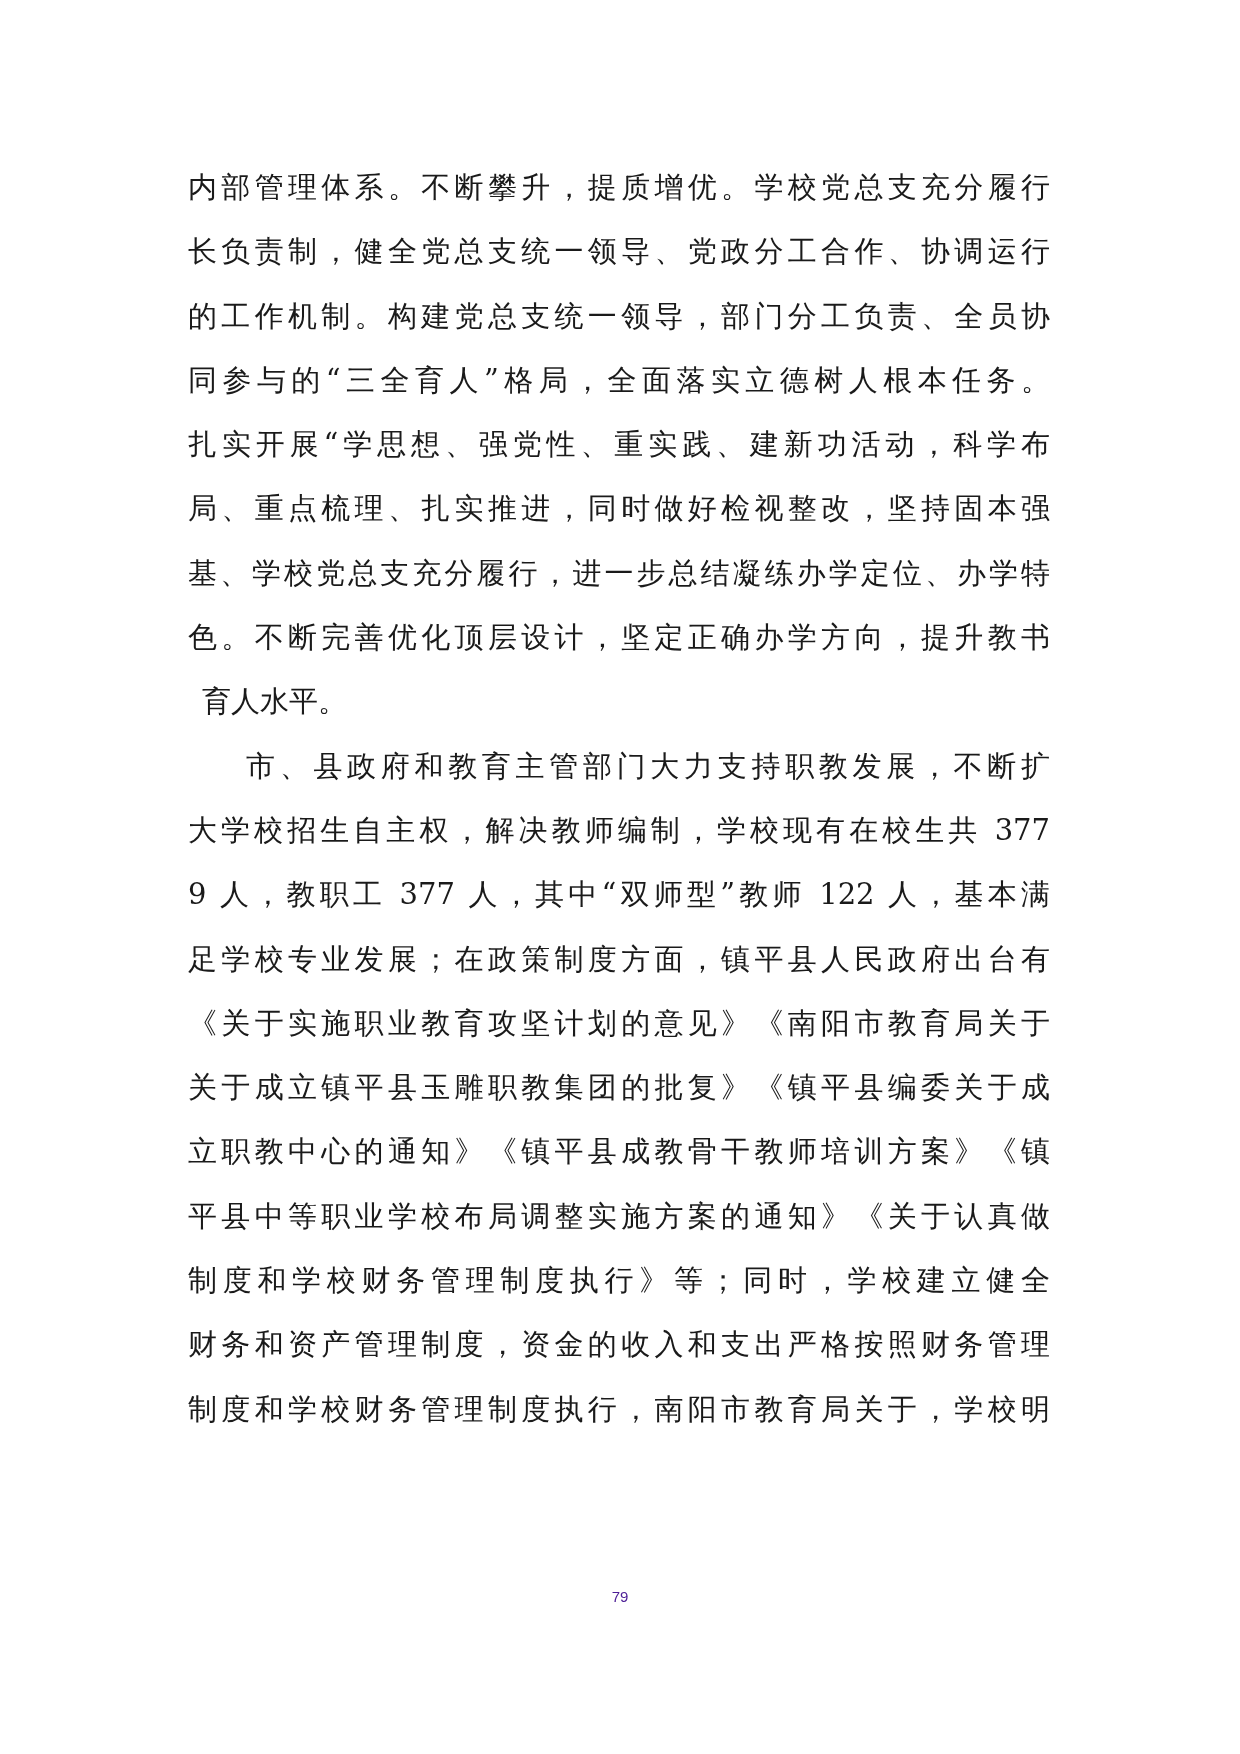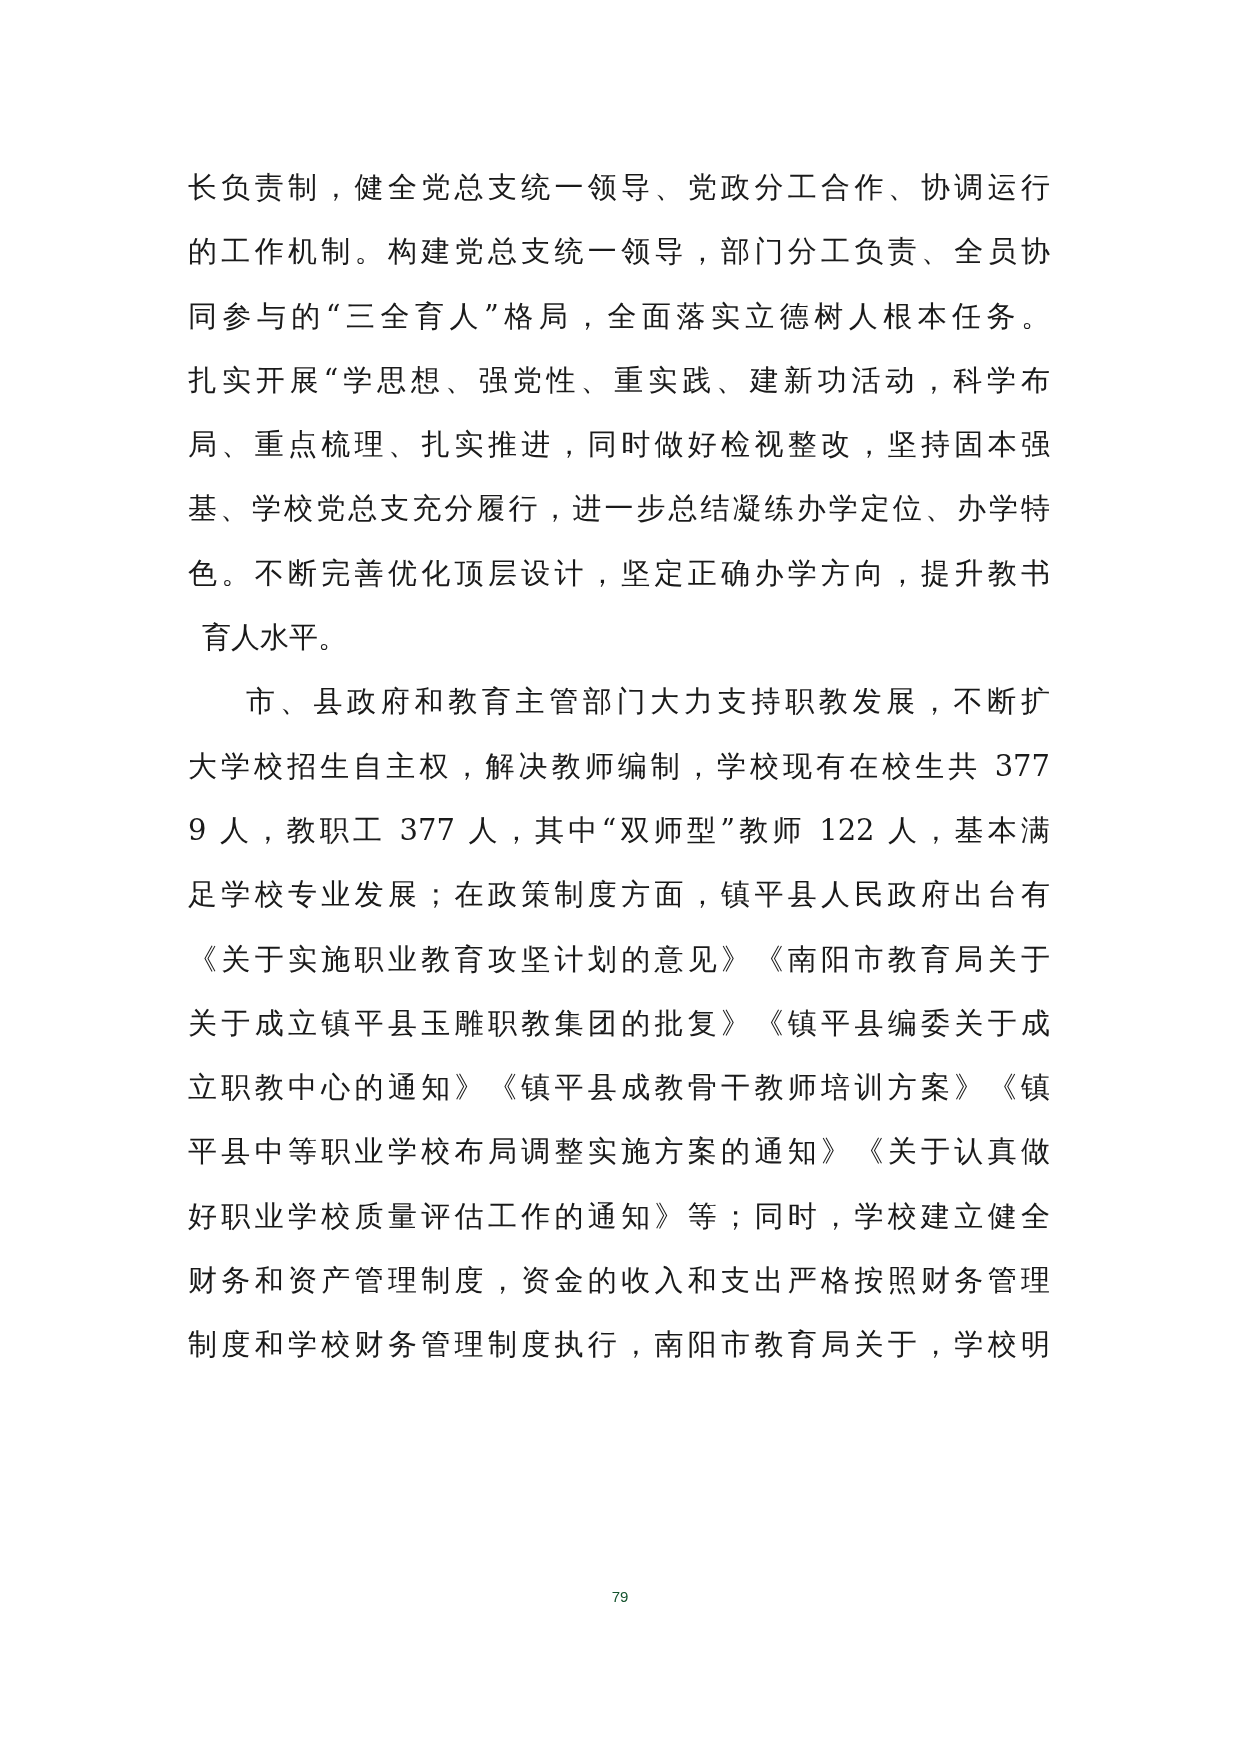--- a/index.html
+++ b/index.html
@@ -46,45 +46,46 @@
       padding-left: 58px;
     }
     .page-number {
       position: absolute;
       left: 0;
       width: 1240px;
       top: 1588px;
       text-align: center;
       font-family: "Liberation Sans", sans-serif;
       font-size: 15px;
-      color: #14532d;
+      color: #4c1d95;
     }
   </style>
 </head>
 <body>
 
 <div class="page">
   <div class="body-text">
 
+    <span class="line">内部管理体系。不断攀升，提质增优。学校党总支充分履行</span>
     <span class="line">长负责制，健全党总支统一领导、党政分工合作、协调运行</span>
     <span class="line">的工作机制。构建党总支统一领导，部门分工负责、全员协</span>
     <span class="line">同参与的“三全育人”格局，全面落实立德树人根本任务。</span>
     <span class="line">扎实开展“学思想、强党性、重实践、建新功活动，科学布</span>
     <span class="line">局、重点梳理、扎实推进，同时做好检视整改，坚持固本强</span>
     <span class="line">基、学校党总支充分履行，进一步总结凝练办学定位、办学特</span>
     <span class="line">色。不断完善优化顶层设计，坚定正确办学方向，提升教书</span>
     <span class="line last">育人水平。</span>
 
     <span class="line indent">市、县政府和教育主管部门大力支持职教发展，不断扩</span>
     <span class="line">大学校招生自主权，解决教师编制，学校现有在校生共 377</span>
     <span class="line">9 人，教职工 377 人，其中“双师型”教师 122 人，基本满</span>
     <span class="line">足学校专业发展；在政策制度方面，镇平县人民政府出台有</span>
     <span class="line">《关于实施职业教育攻坚计划的意见》《南阳市教育局关于</span>
     <span class="line">关于成立镇平县玉雕职教集团的批复》《镇平县编委关于成</span>
     <span class="line">立职教中心的通知》《镇平县成教骨干教师培训方案》《镇</span>
     <span class="line">平县中等职业学校布局调整实施方案的通知》《关于认真做</span>
-    <span class="line">好职业学校质量评估工作的通知》等；同时，学校建立健全</span>
+    <span class="line">制度和学校财务管理制度执行》等；同时，学校建立健全</span>
     <span class="line">财务和资产管理制度，资金的收入和支出严格按照财务管理</span>
     <span class="line">制度和学校财务管理制度执行，南阳市教育局关于，学校明</span>
   </div>
 
   <div class="page-number">79</div>
 </div>
 
 </body></html>

